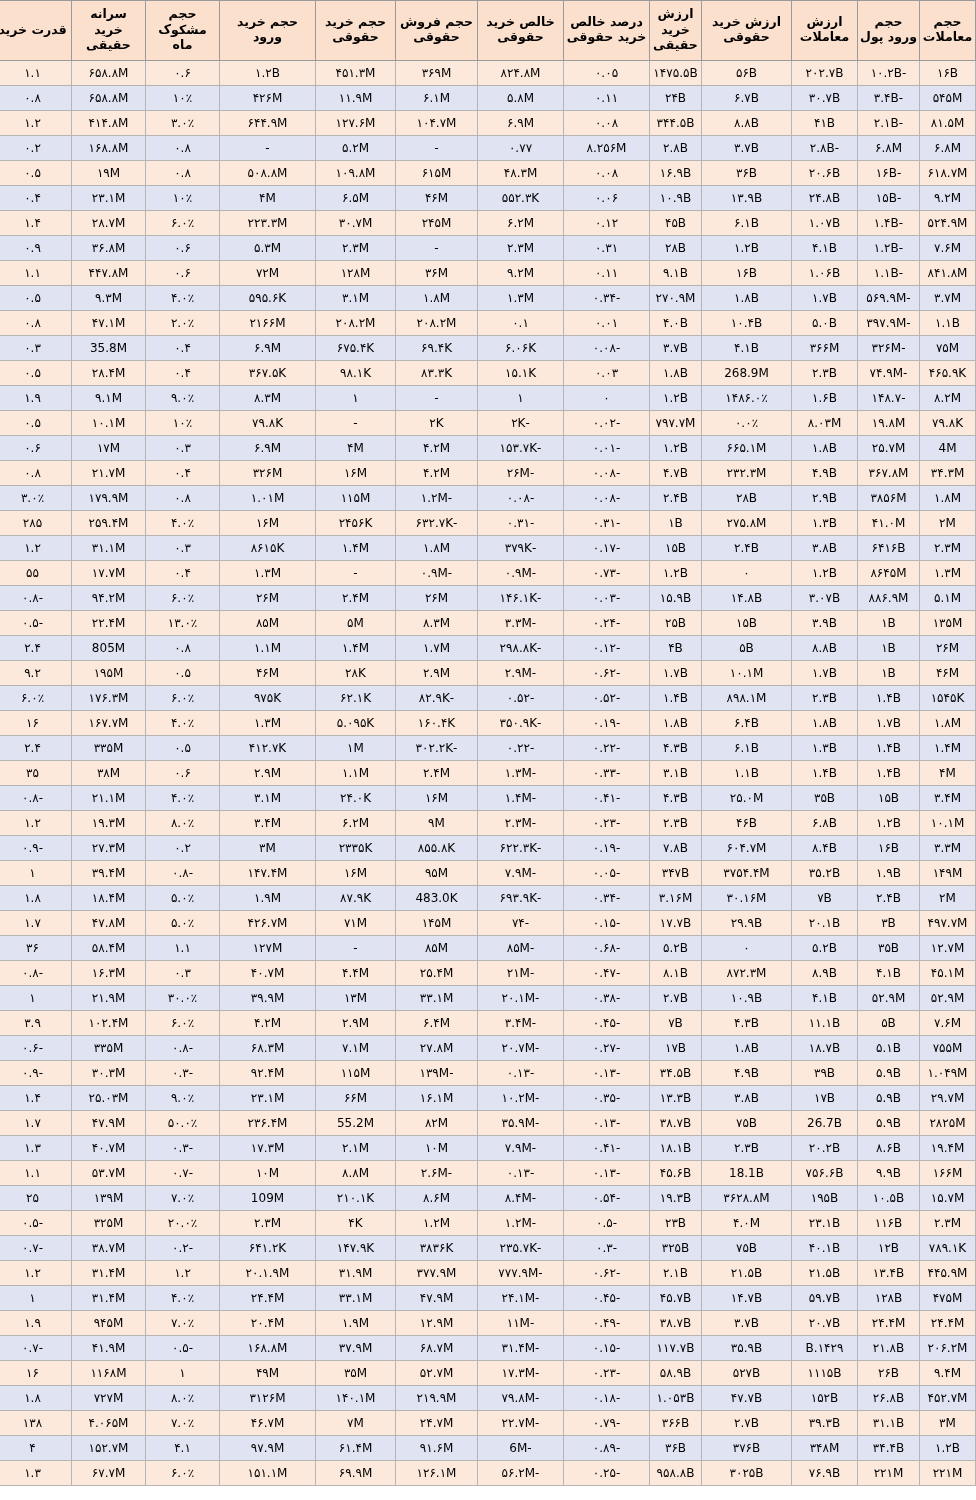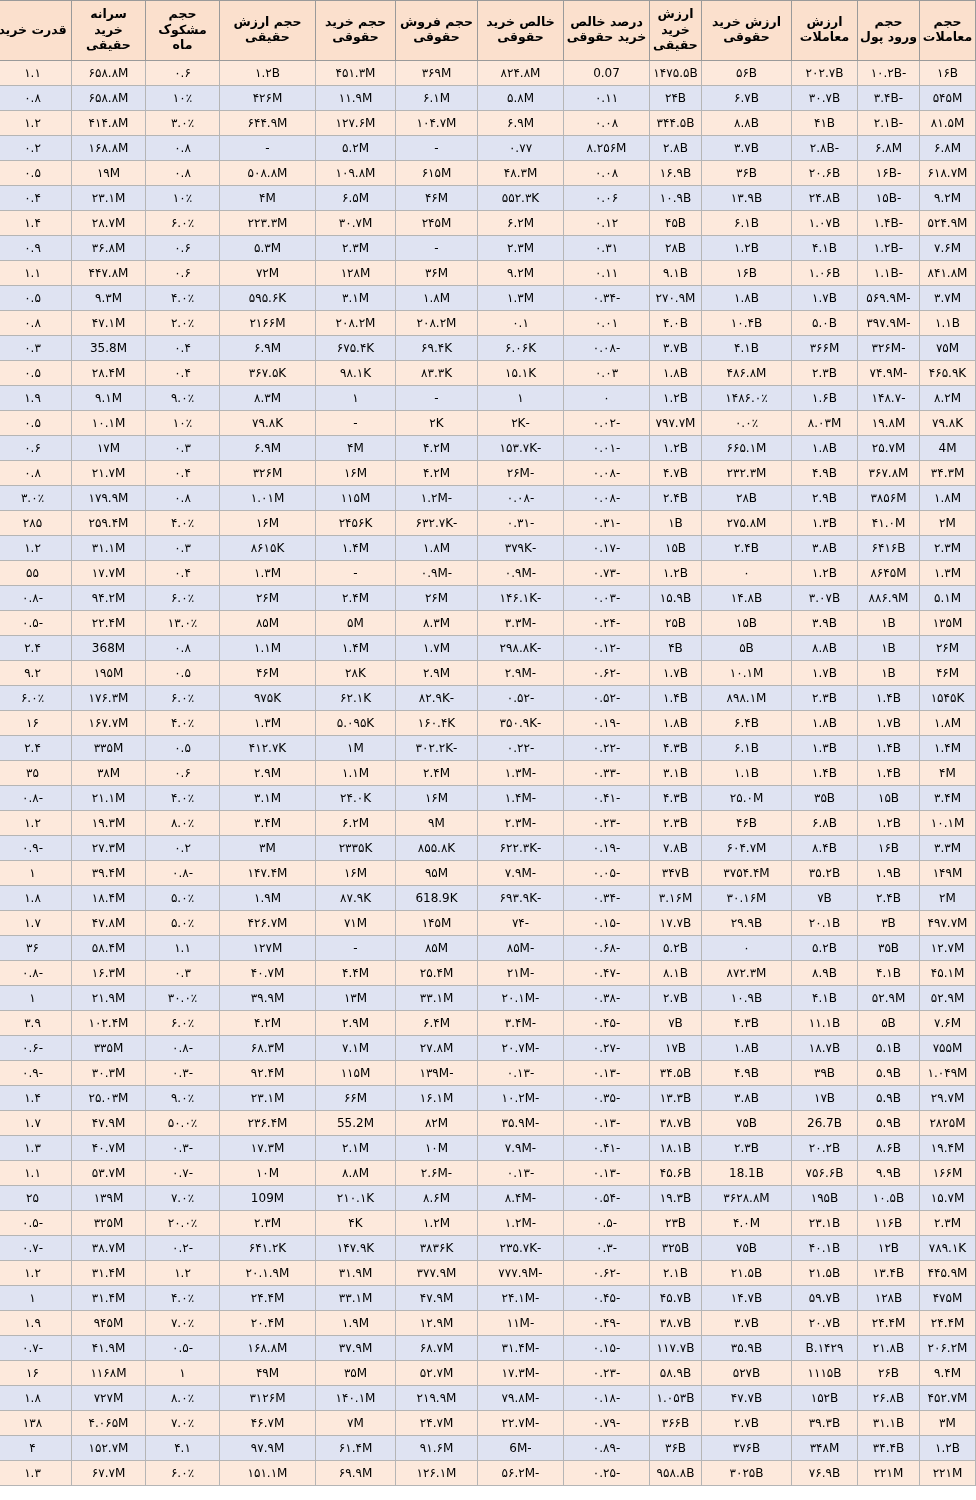--- a/index.html
+++ b/index.html
@@ -67,34 +67,34 @@
       <tr id="header-row">
           <th>حجم معاملات</th>
           <th>حجم ورود پول</th>
           <th>ارزش معاملات</th>
           <th>ارزش خرید حقوقی</th>
           <th>ارزش خرید حقیقی</th>
           <th>درصد خالص خرید حقوقی</th>
           <th>خالص خرید حقوقی</th>
           <th>حجم فروش حقوقی</th>
           <th>حجم خرید حقوقی</th>
-          <th>حجم ارزش حقیقی</th>
+          <th>حجم خرید ورود</th>
           <th>حجم مشکوک ماه</th>
           <th>سرانه خرید حقیقی</th>
           <th>قدرت خرید</th>
         </tr>
     </thead>
     <tbody id="table-body">
         <tr class="odd">
           <td>۱۶B</td>
           <td>-۱۰.۲B</td>
           <td>۲۰۲.۷B</td>
           <td>۵۶B</td>
           <td>۱۴۷۵.۵B</td>
-          <td>0.07</td>
+          <td>۰.۰۵</td>
           <td>۸۲۴.۸M</td>
           <td>۳۶۹M</td>
           <td>۴۵۱.۳M</td>
           <td>۱.۲B</td>
           <td>۰.۶</td>
           <td>۶۵۸.۸M</td>
           <td>۱.۱</td>
         </tr>
         <tr class="even">
           <td>۵۴۵M</td>
@@ -258,21 +258,21 @@
           <td>۶۷۵.۴K</td>
           <td>۶.۹M</td>
           <td>۰.۴</td>
           <td>35.8M</td>
           <td>۰.۳</td>
         </tr>
         <tr class="odd">
           <td>۴۶۵.۹K</td>
           <td>-۷۴.۹M</td>
           <td>۲.۳B</td>
-          <td>۴۸۶.۸M</td>
+          <td>268.9M</td>
           <td>۱.۸B</td>
           <td>۰.۰۳</td>
           <td>۱۵.۱K</td>
           <td>۸۳.۳K</td>
           <td>۹۸.۱K</td>
           <td>۳۶۷.۵K</td>
           <td>۰.۴</td>
           <td>۲۸.۴M</td>
           <td>۰.۵</td>
         </tr>
@@ -431,21 +431,21 @@
           <td>۱B</td>
           <td>۸.۸B</td>
           <td>۵B</td>
           <td>۴B</td>
           <td>-۰.۱۲</td>
           <td>-۲۹۸.۸K</td>
           <td>۱.۷M</td>
           <td>۱.۴M</td>
           <td>۱.۱M</td>
           <td>۰.۸</td>
-          <td>368M</td>
+          <td>805M</td>
           <td>۲.۴</td>
         </tr>
         <tr class="odd">
           <td>۴۶M</td>
           <td>۱B</td>
           <td>۱.۷B</td>
           <td>۱۰.۱M</td>
           <td>۱.۷B</td>
           <td>-۰.۶۲</td>
           <td>-۲.۹M</td>
@@ -577,21 +577,21 @@
           <td>۱</td>
         </tr>
         <tr class="even">
           <td>۲M</td>
           <td>۲.۴B</td>
           <td>۷B</td>
           <td>۳۰.۱۶M</td>
           <td>۳.۱۶M</td>
           <td>-۰.۳۴</td>
           <td>-۶۹۳.۹K</td>
-          <td>618.9K</td>
+          <td>483.0K</td>
           <td>۸۷.۹K</td>
           <td>۱.۹M</td>
           <td>۵.۰٪</td>
           <td>۱۸.۴M</td>
           <td>۱.۸</td>
         </tr>
         <tr class="odd">
           <td>۴۹۷.۷M</td>
           <td>۳B</td>
           <td>۲۰.۱B</td>

